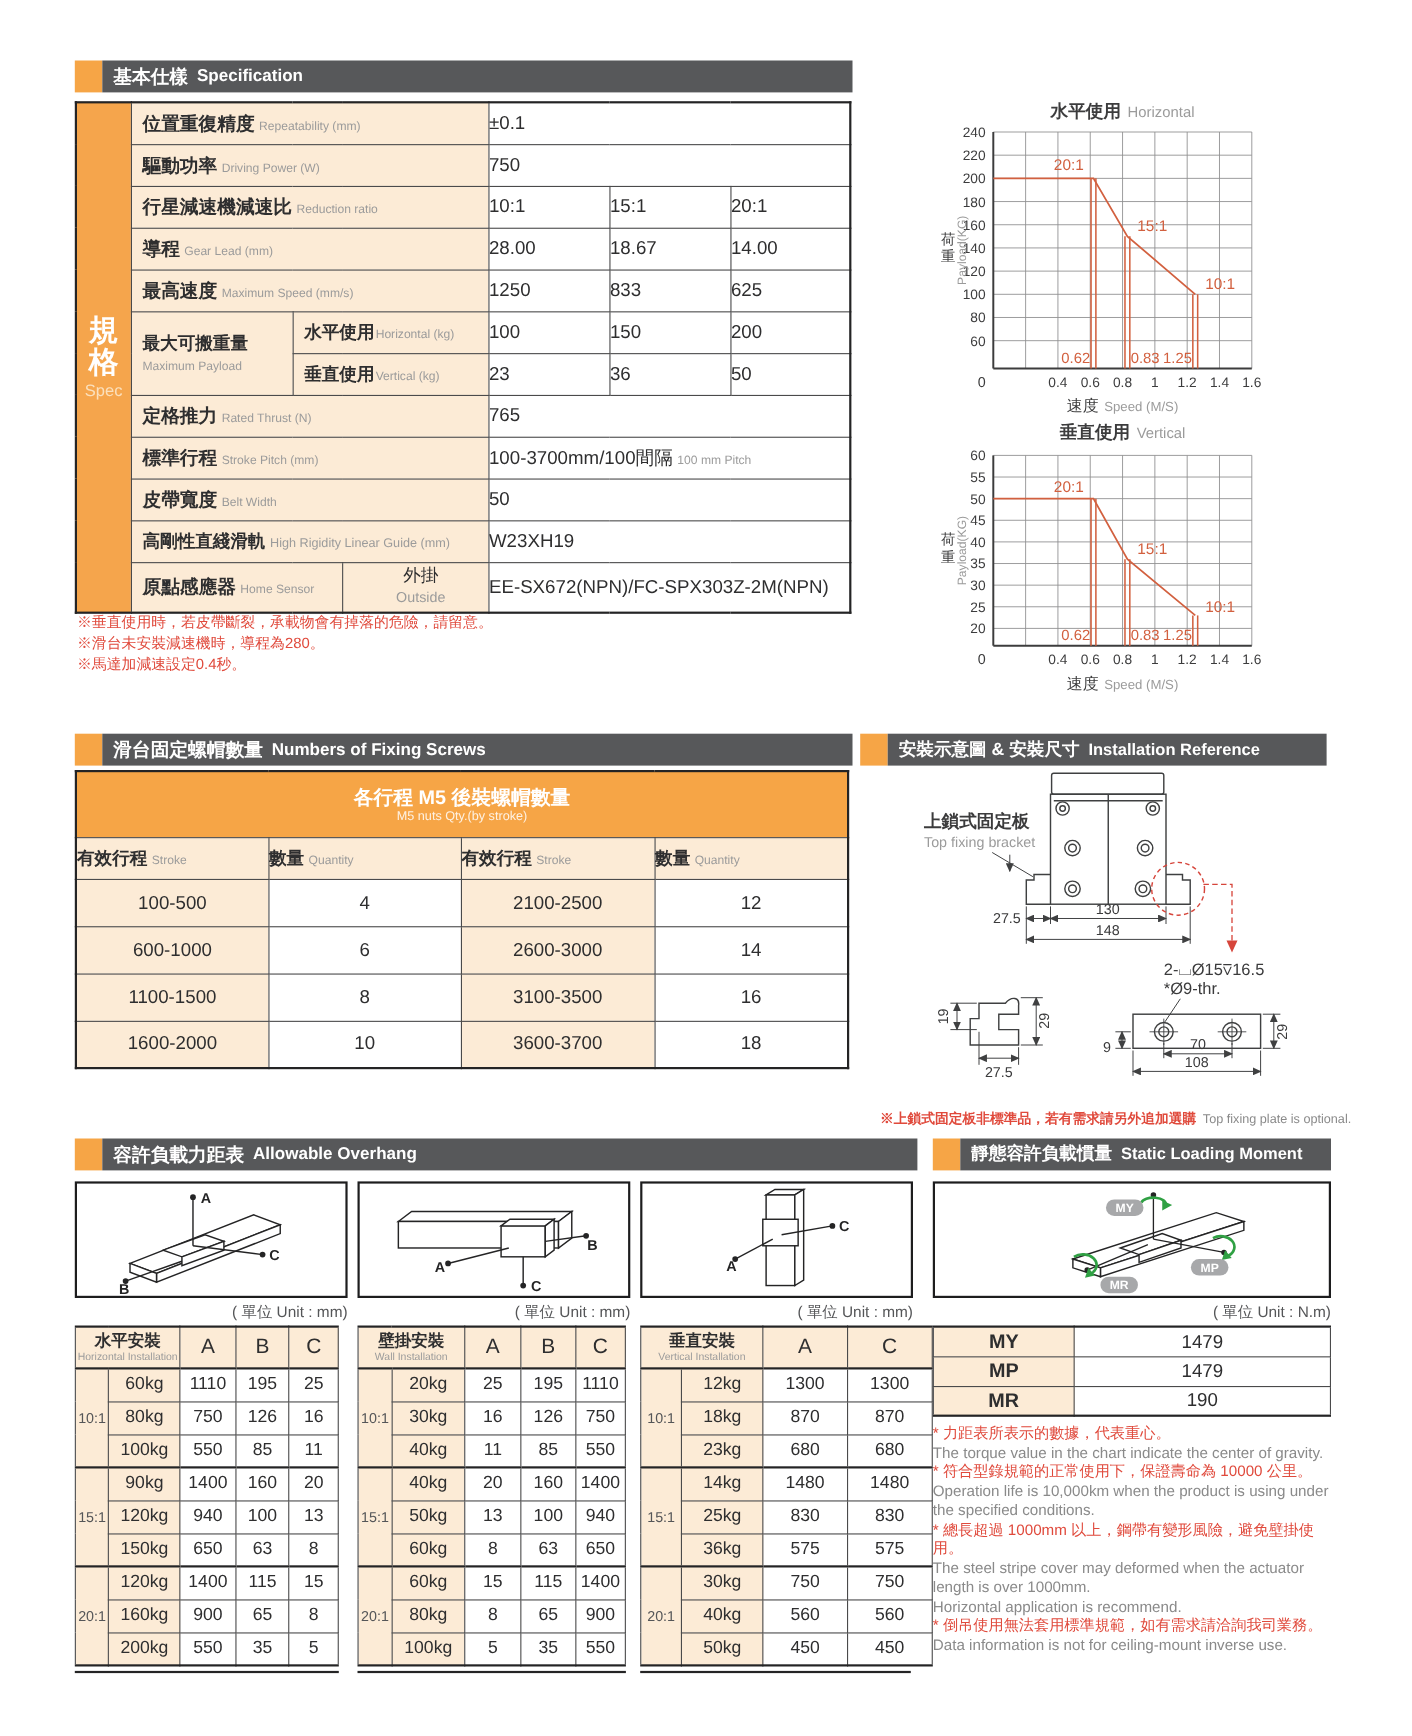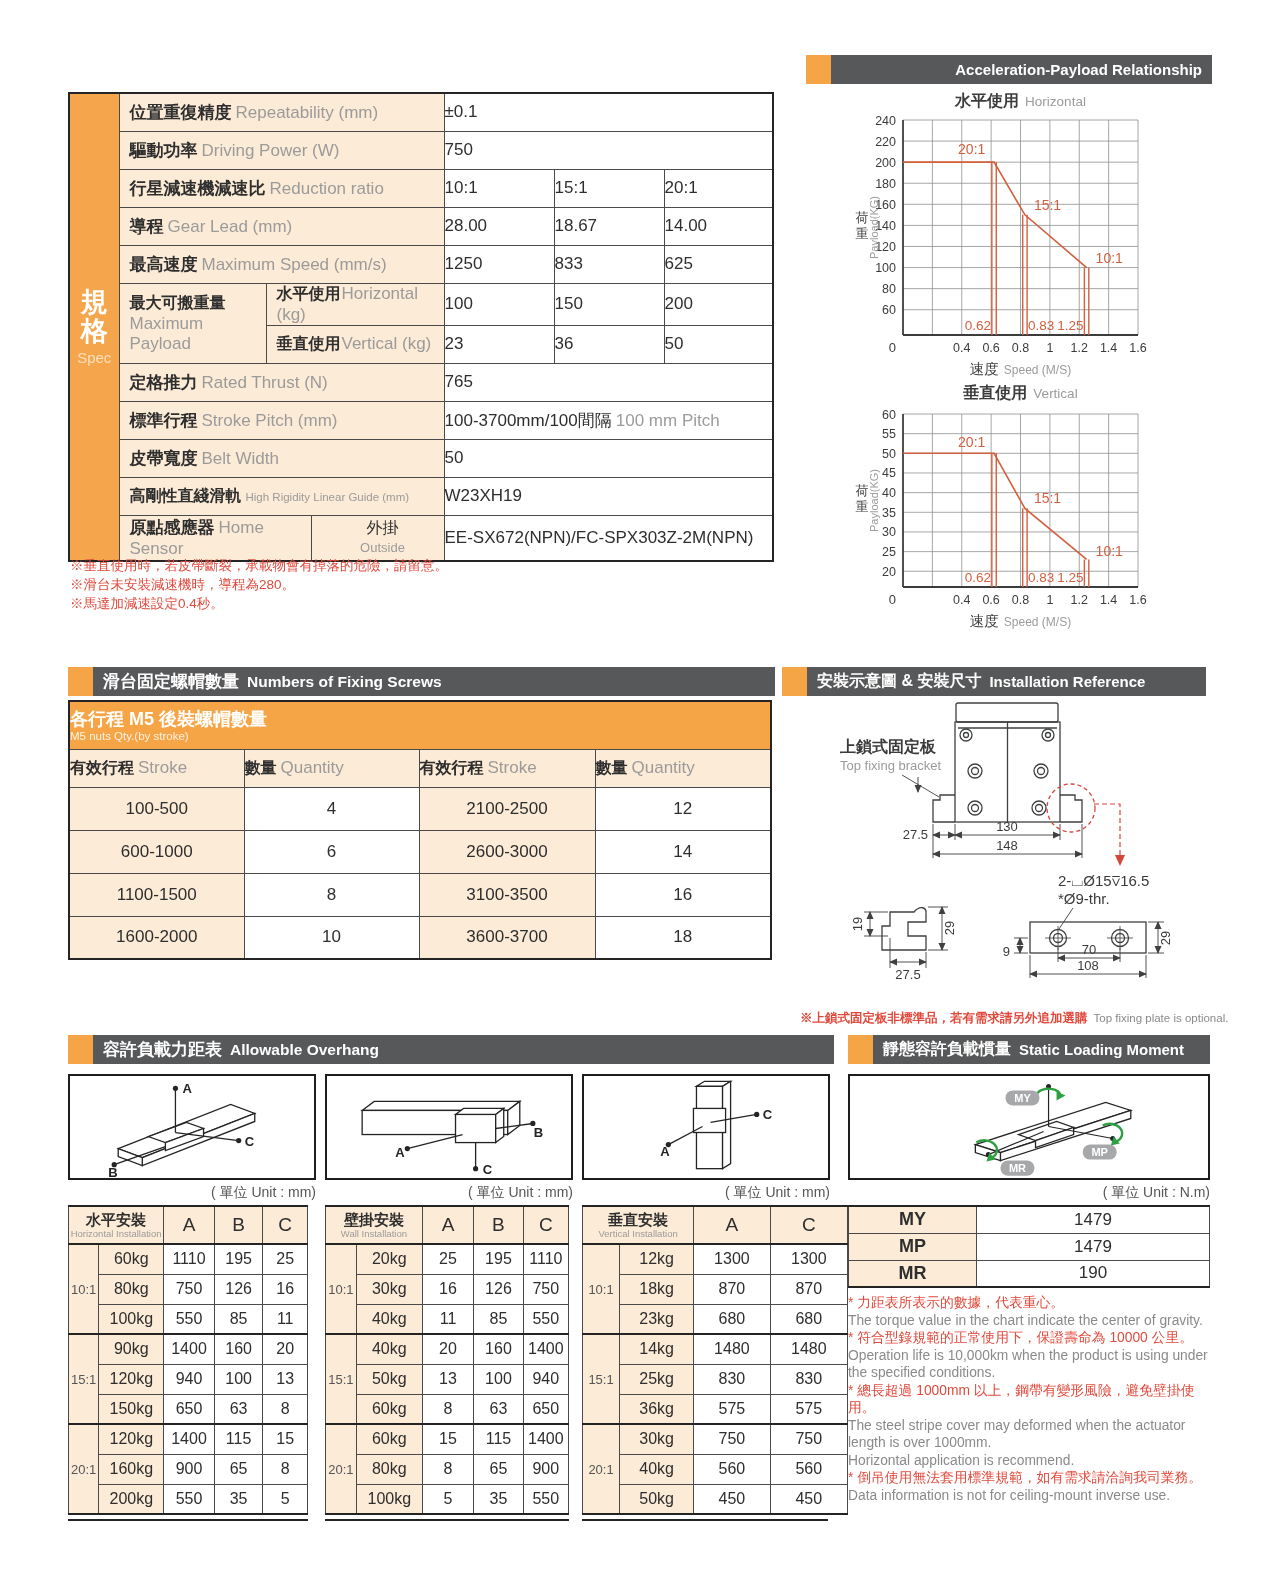--- a/index.html
+++ b/index.html
@@ -13,40 +13,40 @@
 
   .secbar{position:absolute;height:29px;display:flex}
   .secbar .sq{width:25px;background:var(--orange)}
   .secbar .bar{flex:1;background:var(--dark);color:#fff;display:flex;align-items:center;padding:0 10px;gap:8px;white-space:nowrap}
   .secbar .bar.r{justify-content:flex-end}
   .bar .bzh{font-weight:bold;font-size:17px}
   .bar .ben{font-weight:bold;font-size:15.5px}
 
   table{border-collapse:collapse;table-layout:fixed}
   .zh{font-weight:bold;font-size:17px;color:var(--ink)}
-  .en{font-size:17px;color:var(--gray);margin-left:4px}
+  .en{font-size:11px;color:var(--gray);margin-left:4px}
 
   .spec{position:absolute;left:68px;top:92px;width:704px;border:2px solid var(--heavy)}
   .spec td{border:1px solid var(--line)}
   .spec tr{height:38px}
   .spec tr.tall{height:46px}
   .spec td.lbl{background:var(--cream);padding-left:10px}
   .spec td.val{background:#fff;text-align:left;font-size:17px;color:var(--ink)}
   .spec td.side{background:#F5A54C;text-align:center;vertical-align:middle}
   .side .big{font-size:27px;font-weight:bold;color:#fff;line-height:29px}
   .side .sm{font-size:15px;color:#FBE0BC;margin-top:3px}
   .subtwo{display:block;text-align:center;line-height:1.15}
   .subtwo .l1{font-weight:normal;font-size:16px;color:var(--ink)}
   .subtwo .l2{font-size:13px;color:var(--gray)}
 
   .rednotes{position:absolute;left:70px;top:556px;font-size:13.5px;line-height:19px;color:var(--red)}
 
   .fix{position:absolute;left:68px;top:700px;width:702px;border:2px solid var(--heavy)}
   .fix td,.fix th{border:1px solid var(--line)}
-  .fix .titlecell{background:var(--orange);height:48px;text-align:left}
+  .fix .titlecell{background:var(--orange);height:60px;text-align:center}
   .fix .t1{font-size:18px;font-weight:bold;color:#fff;line-height:22px}
   .fix .t2{font-size:11.5px;color:rgba(255,255,255,.85)}
   .fix th.h{background:var(--cream);height:38px;font-weight:normal;text-align:left}
   .fix td{height:43px;text-align:center;font-size:17px;color:var(--ink);background:#fff}
   .fix td.s{background:var(--cream)}
 
   .box{position:absolute;border:2.5px solid #1d1d1e;background:#fff}
   .unit{position:absolute;text-align:right;font-size:14px;color:#555658;width:248px}
 
   .ovt{width:100%;border-top:2.5px solid var(--heavy);border-bottom:2.5px solid var(--heavy)}
@@ -75,24 +75,25 @@
   .snotes .gray{color:#8a8a8a}
 
   svg{position:absolute;overflow:visible}
   svg text{font-family:"Liberation Sans", sans-serif}
 </style>
 </head>
 <body>
 
 <div id="page">
 
-  <div class="secbar" style="left:806px;top:55px;width:406px">
+  <div class="secbar" style="left:68px;top:55px;width:707px">
     <div class="sq"></div>
-    <div class="bar r">
-        <span class="ben" style="font-size:15px">Acceleration-Payload Relationship</span>
+    <div class="bar">
+        <span class="bzh">基本仕樣</span>
+        <span class="ben">Specification</span>
       </div>
   </div>
   <div class="secbar" style="left:68px;top:667px;width:707px">
     <div class="sq"></div>
     <div class="bar">
         <span class="bzh">滑台固定螺帽數量</span>
         <span class="ben">Numbers of Fixing Screws</span>
       </div>
   </div>
   <div class="secbar" style="left:782px;top:667px;width:424px">

